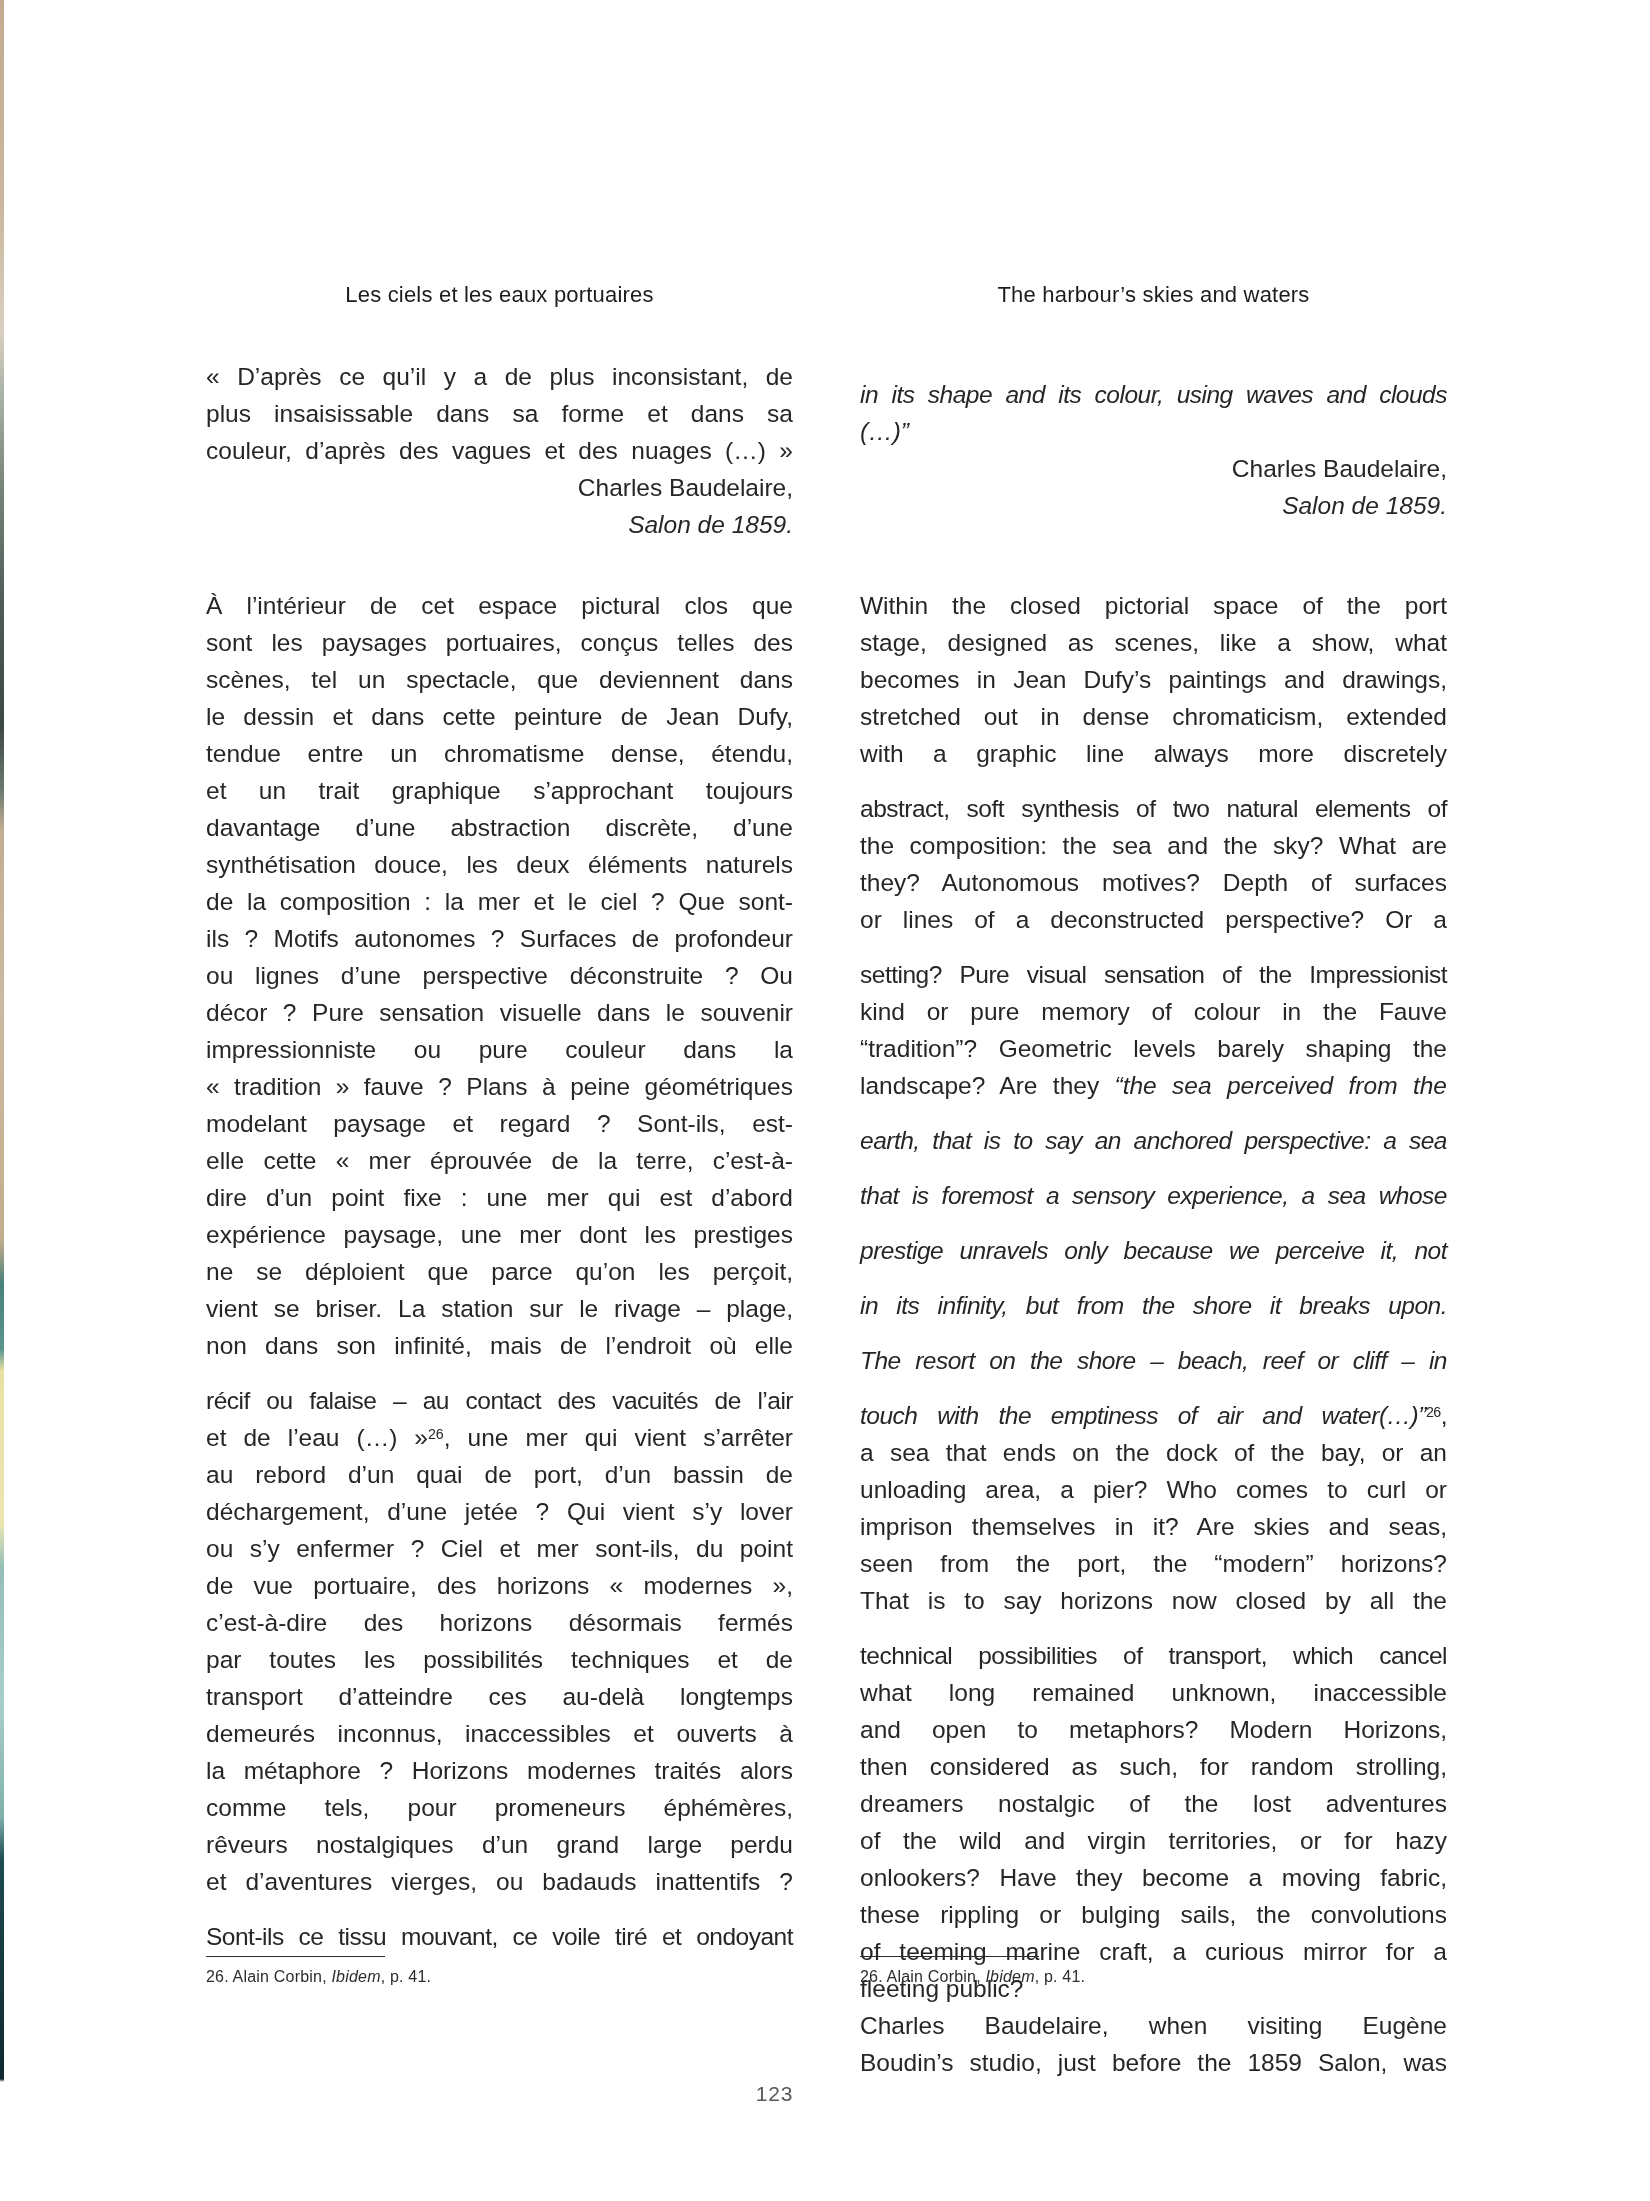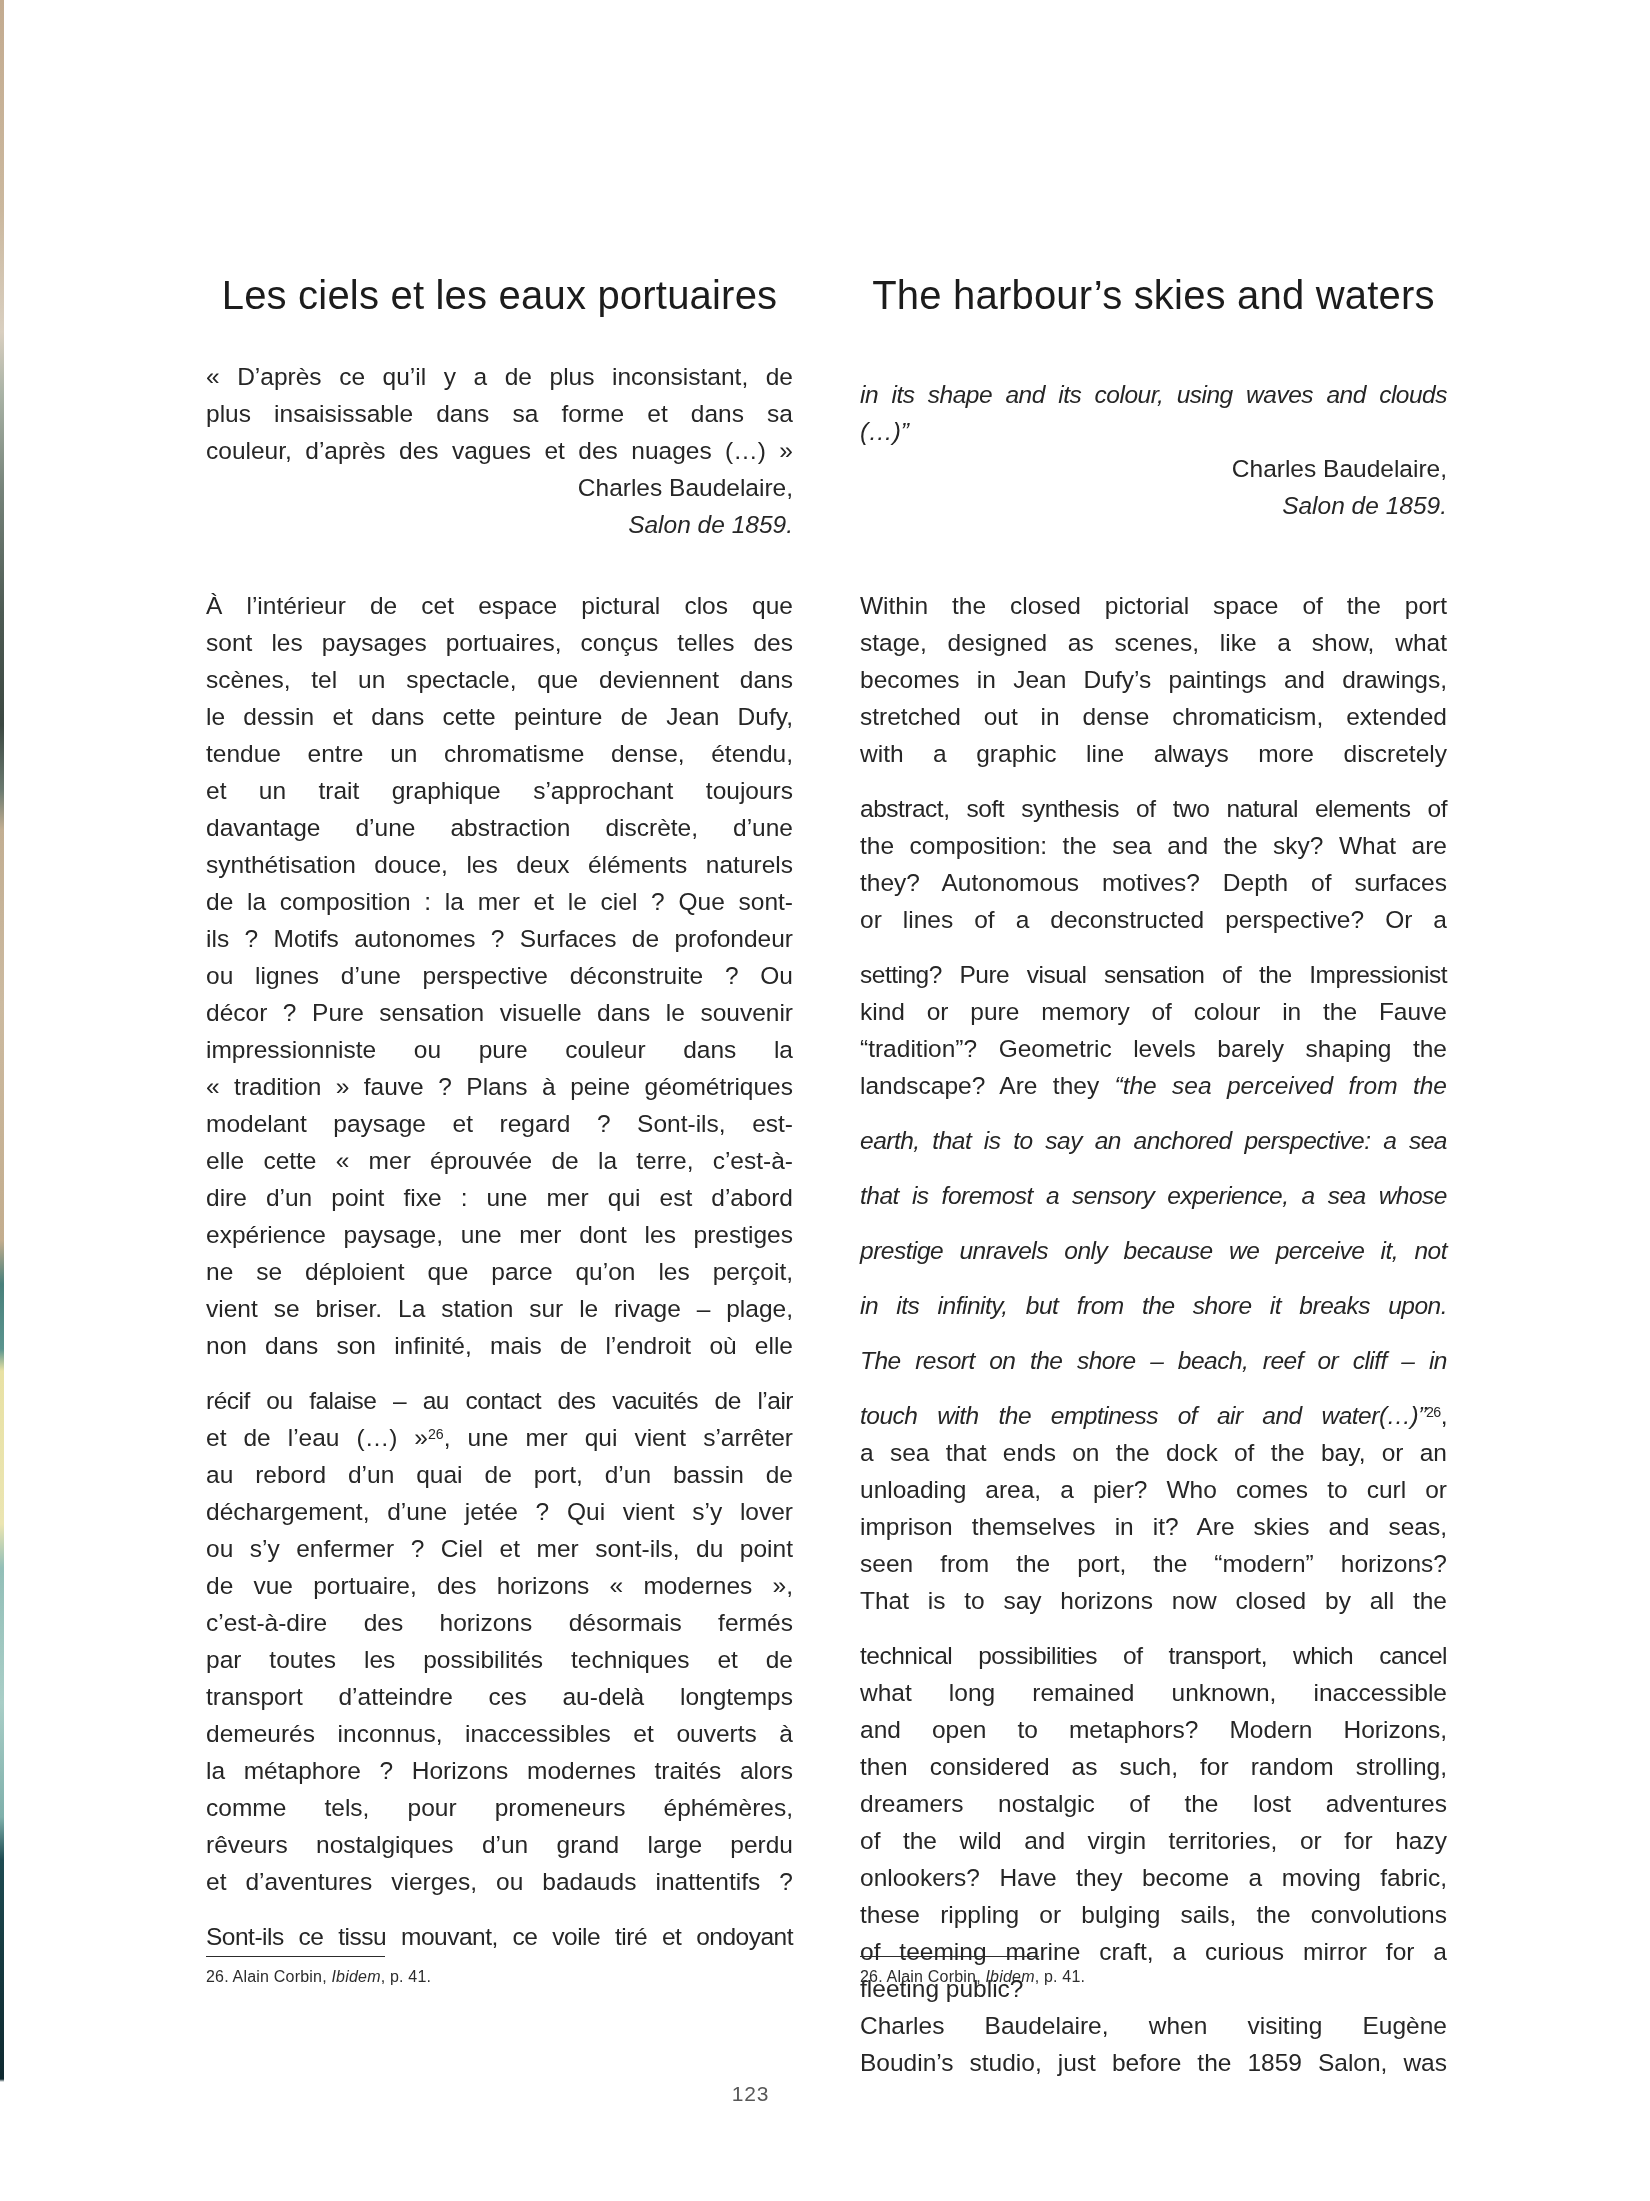--- a/index.html
+++ b/index.html
@@ -23,37 +23,37 @@
       #93bfb8 1568px,#a9cec7 1703px,#7fb0ab 1817px,
       #1e4b52 1860px,#16393f 1965px,#0f2930 2079px,
       #ffffff 2082px,#ffffff 100%);
   }
   .column{position:absolute;top:0;width:587px;height:2201px;}
   .col-fr{left:206px;}
   .col-en{left:860px;}
   .heading{
     position:absolute;top:276px;left:0;width:100%;
     margin:0;text-align:center;
-    font-size:40px;font-weight:400;line-height:38px;
+    font-size:22px;font-weight:400;line-height:38px;
     color:#1c1c1c;letter-spacing:0.2px;
   }
   .quote{position:absolute;top:358px;left:0;width:100%;font-size:24.5px;line-height:37px;}
   .body{position:absolute;top:587px;left:0;width:100%;font-size:24.5px;line-height:37px;}
   .line{text-align:justify;text-align-last:justify;min-height:37px;}
   .line.end{text-align-last:left;}
   .line.attr{text-align:right;text-align-last:right;}
   .line.tight{letter-spacing:-0.5px;word-spacing:-1.7px;margin-top:18px;}
   .it{font-style:italic;}
   sup{font-size:0.58em;line-height:0;vertical-align:baseline;position:relative;top:-0.5em;}
   .footnote{position:absolute;top:1956px;left:0;width:100%;}
   .fn-rule{width:179px;border-top:1.7px solid #2c2c2c;margin-bottom:8.7px;}
   .fn-text{font-size:16px;line-height:21px;color:#2c2c2c;letter-spacing:0.2px;}
   .page-number{
     position:absolute;top:2082px;left:0;width:1501px;
-    text-align:center;font-size:21px;color:#585858;letter-spacing:0.9px;
+    text-align:center;font-size:21px;color:#585858;letter-spacing:0.9px;padding-left:24px;
   }
 </style>
 </head>
 <body>
 
 <div class="page">
   <div class="edge-strip"></div>
 
   <section class="column col-fr">
     <h1 class="heading">Les ciels et les eaux portuaires</h1>

